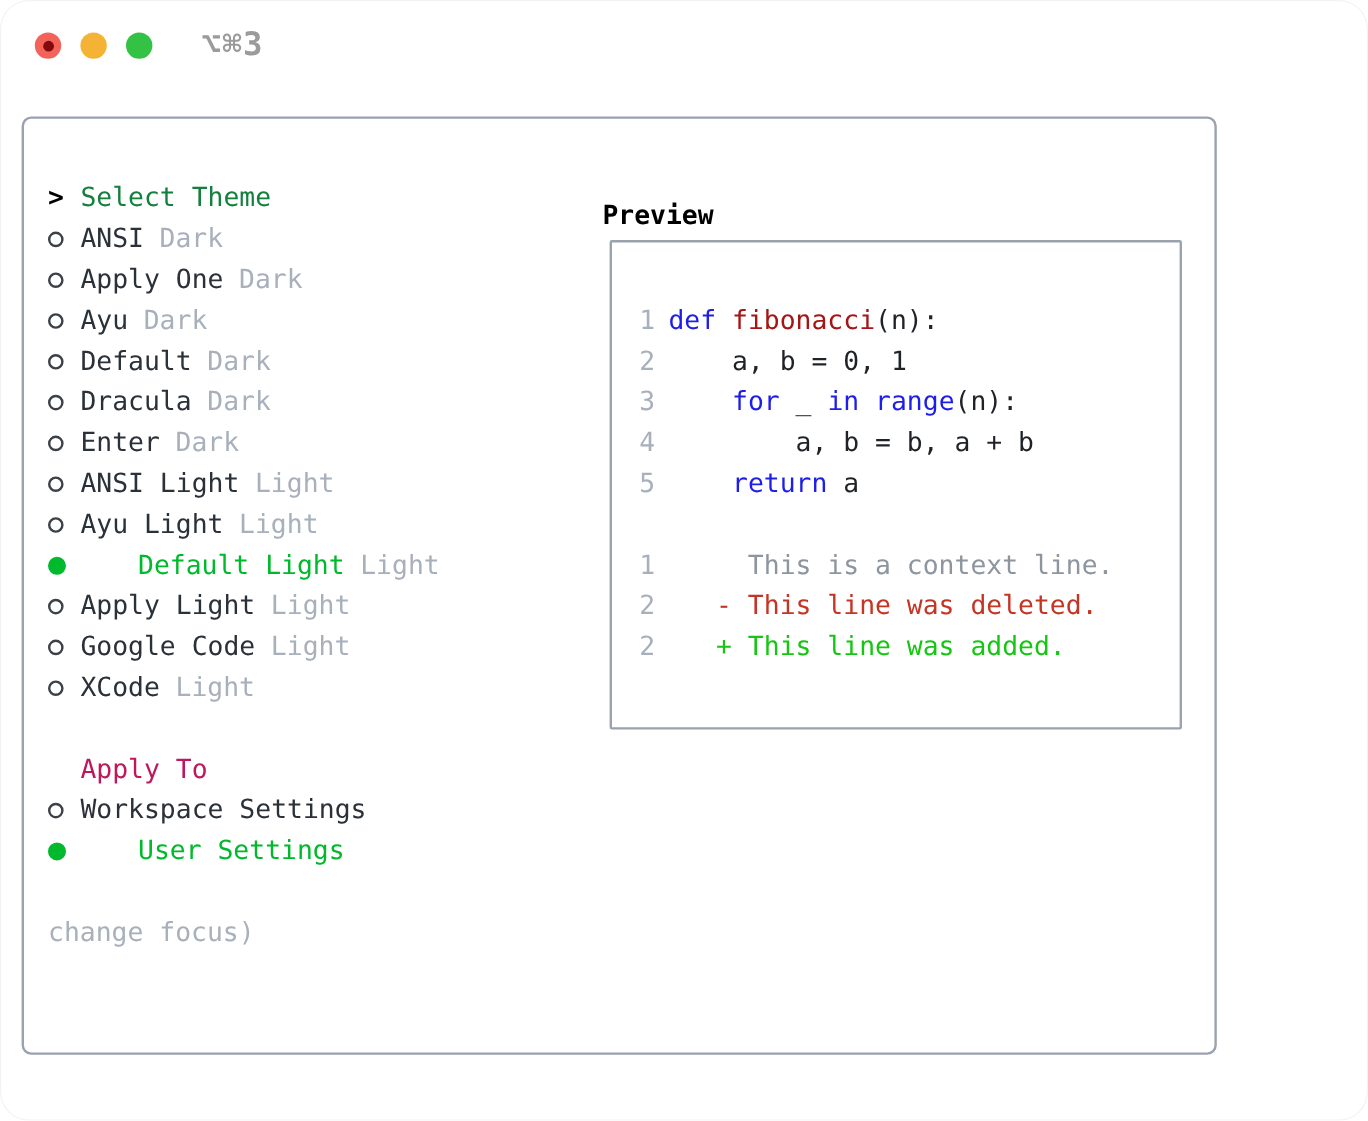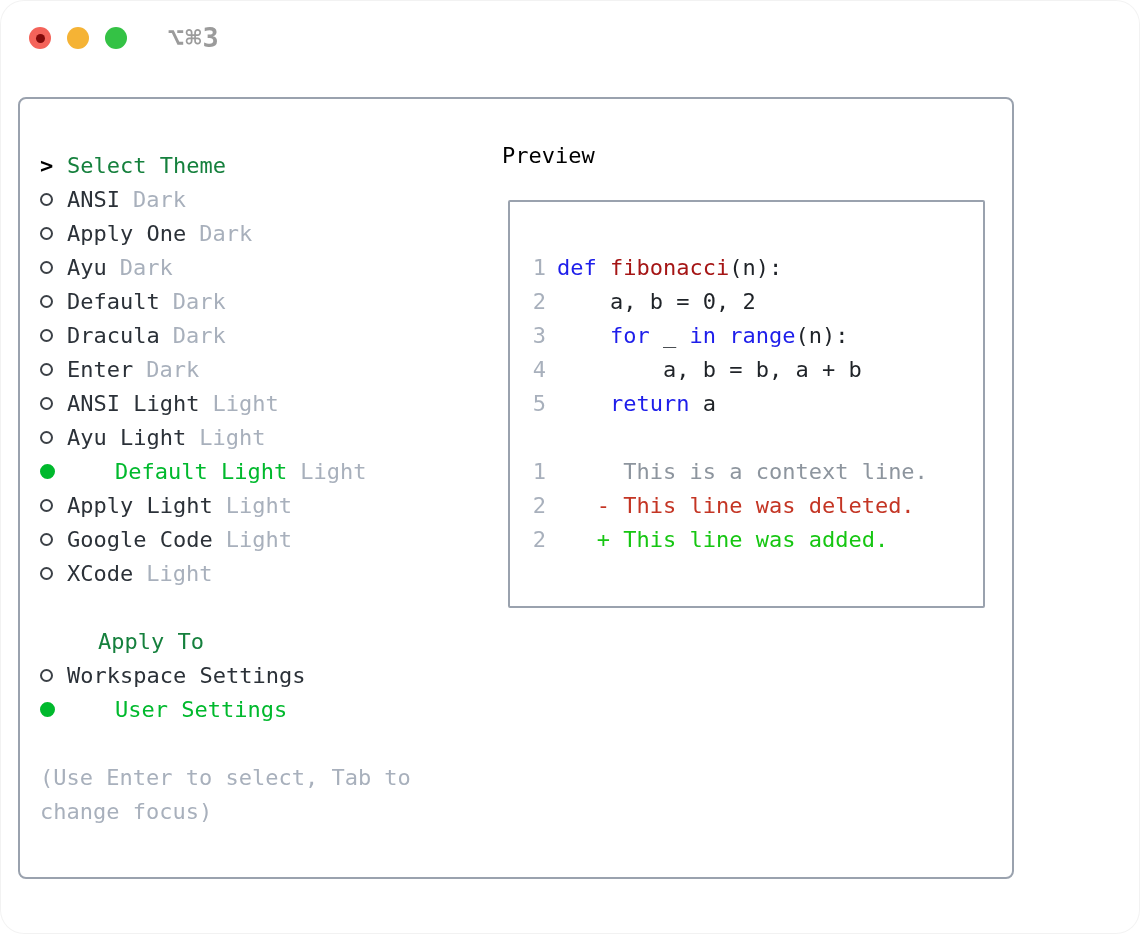--- a/index.html
+++ b/index.html
@@ -46,32 +46,32 @@
   
   .main-box{
     position:absolute;left:18px;top:97px;width:996px;height:782px;
     border:2px solid var(--border-gray);border-radius:8px;background:#fff;
   }
   .left-pane{position:absolute;left:20px;top:49px;font-size:22px;color:var(--ink);}
   .row{height:34px;display:flex;align-items:center;white-space:pre;}
   .bullet-col{width:27px;display:flex;align-items:center;}
   .prompt{font-weight:bold;color:#000;}
   .hdr{font-weight:normal;color:#15803d;}
-  .subhdr{color:#15803d;margin-left:31px;}
+  .subhdr{color:#be185d;}
   .radio{width:13px;height:13px;border:2px solid #3c4147;border-radius:50%;display:inline-block;}
   .selected .radio{background:var(--selected-green);border-color:var(--selected-green);width:15px;height:15px;}
   .tname{color:var(--ink);}
   .selected .tname{color:var(--selected-green);margin-left:48px;}
   .tag{color:var(--muted-gray);margin-left:13px;}
   .spacer{height:34px;}
   .hint{color:var(--muted-gray);}
   
   .preview-title{
-    position:absolute;left:482px;top:39px;height:34px;display:flex;align-items:center;
-    font-size:22px;font-weight:normal;color:#000;
+    position:absolute;left:482px;top:64px;height:34px;display:flex;align-items:center;
+    font-size:22px;font-weight:bold;color:#000;
   }
   .preview-box{
     position:absolute;left:488px;top:101px;width:477px;height:408px;
     border:2px solid var(--border-gray);border-radius:2px;background:#fff;
     padding:48px 12px 0 20px;font-size:22px;overflow:hidden;
   }
   .crow{height:34px;display:flex;align-items:center;white-space:pre;}
   .ln{width:16px;text-align:right;margin-right:11px;color:var(--muted-gray);flex:none;}
   .seg-keyword{color:var(--keyword-blue);}
   .seg-function{color:var(--function-red);}
@@ -188,36 +188,35 @@
   </div>
 
   <div class="row item selected">
     <span class="bullet-col"><span class="radio"></span></span>
     <span class="tname">User Settings</span>
   </div>
 </div>
 
       <div class="spacer"></div>
 
-      <div class="row hint">(Use Enter to select, Tab to</div>
       <div class="row hint">change focus)</div>
     </div>
 
     <div class="preview-title">Preview</div>
 
     <div class="preview-box">
       <div id="code-lines">
   <div class="crow">
     <span class="ln">1</span>
     <span class="ctext"><span class="seg-keyword">def </span><span class="seg-function">fibonacci</span><span class="seg-code">(n):</span></span>
   </div>
 
   <div class="crow">
     <span class="ln">2</span>
-    <span class="ctext"><span class="seg-code">    a, b = 0, 2</span></span>
+    <span class="ctext"><span class="seg-code">    a, b = 0, 1</span></span>
   </div>
 
   <div class="crow">
     <span class="ln">3</span>
     <span class="ctext"><span class="seg-code">    </span><span class="seg-keyword">for</span><span class="seg-code"> _ </span><span class="seg-keyword">in</span><span class="seg-code"> </span><span class="seg-keyword">range</span><span class="seg-code">(n):</span></span>
   </div>
 
   <div class="crow">
     <span class="ln">4</span>
     <span class="ctext"><span class="seg-code">        a, b = b, a + b</span></span>

